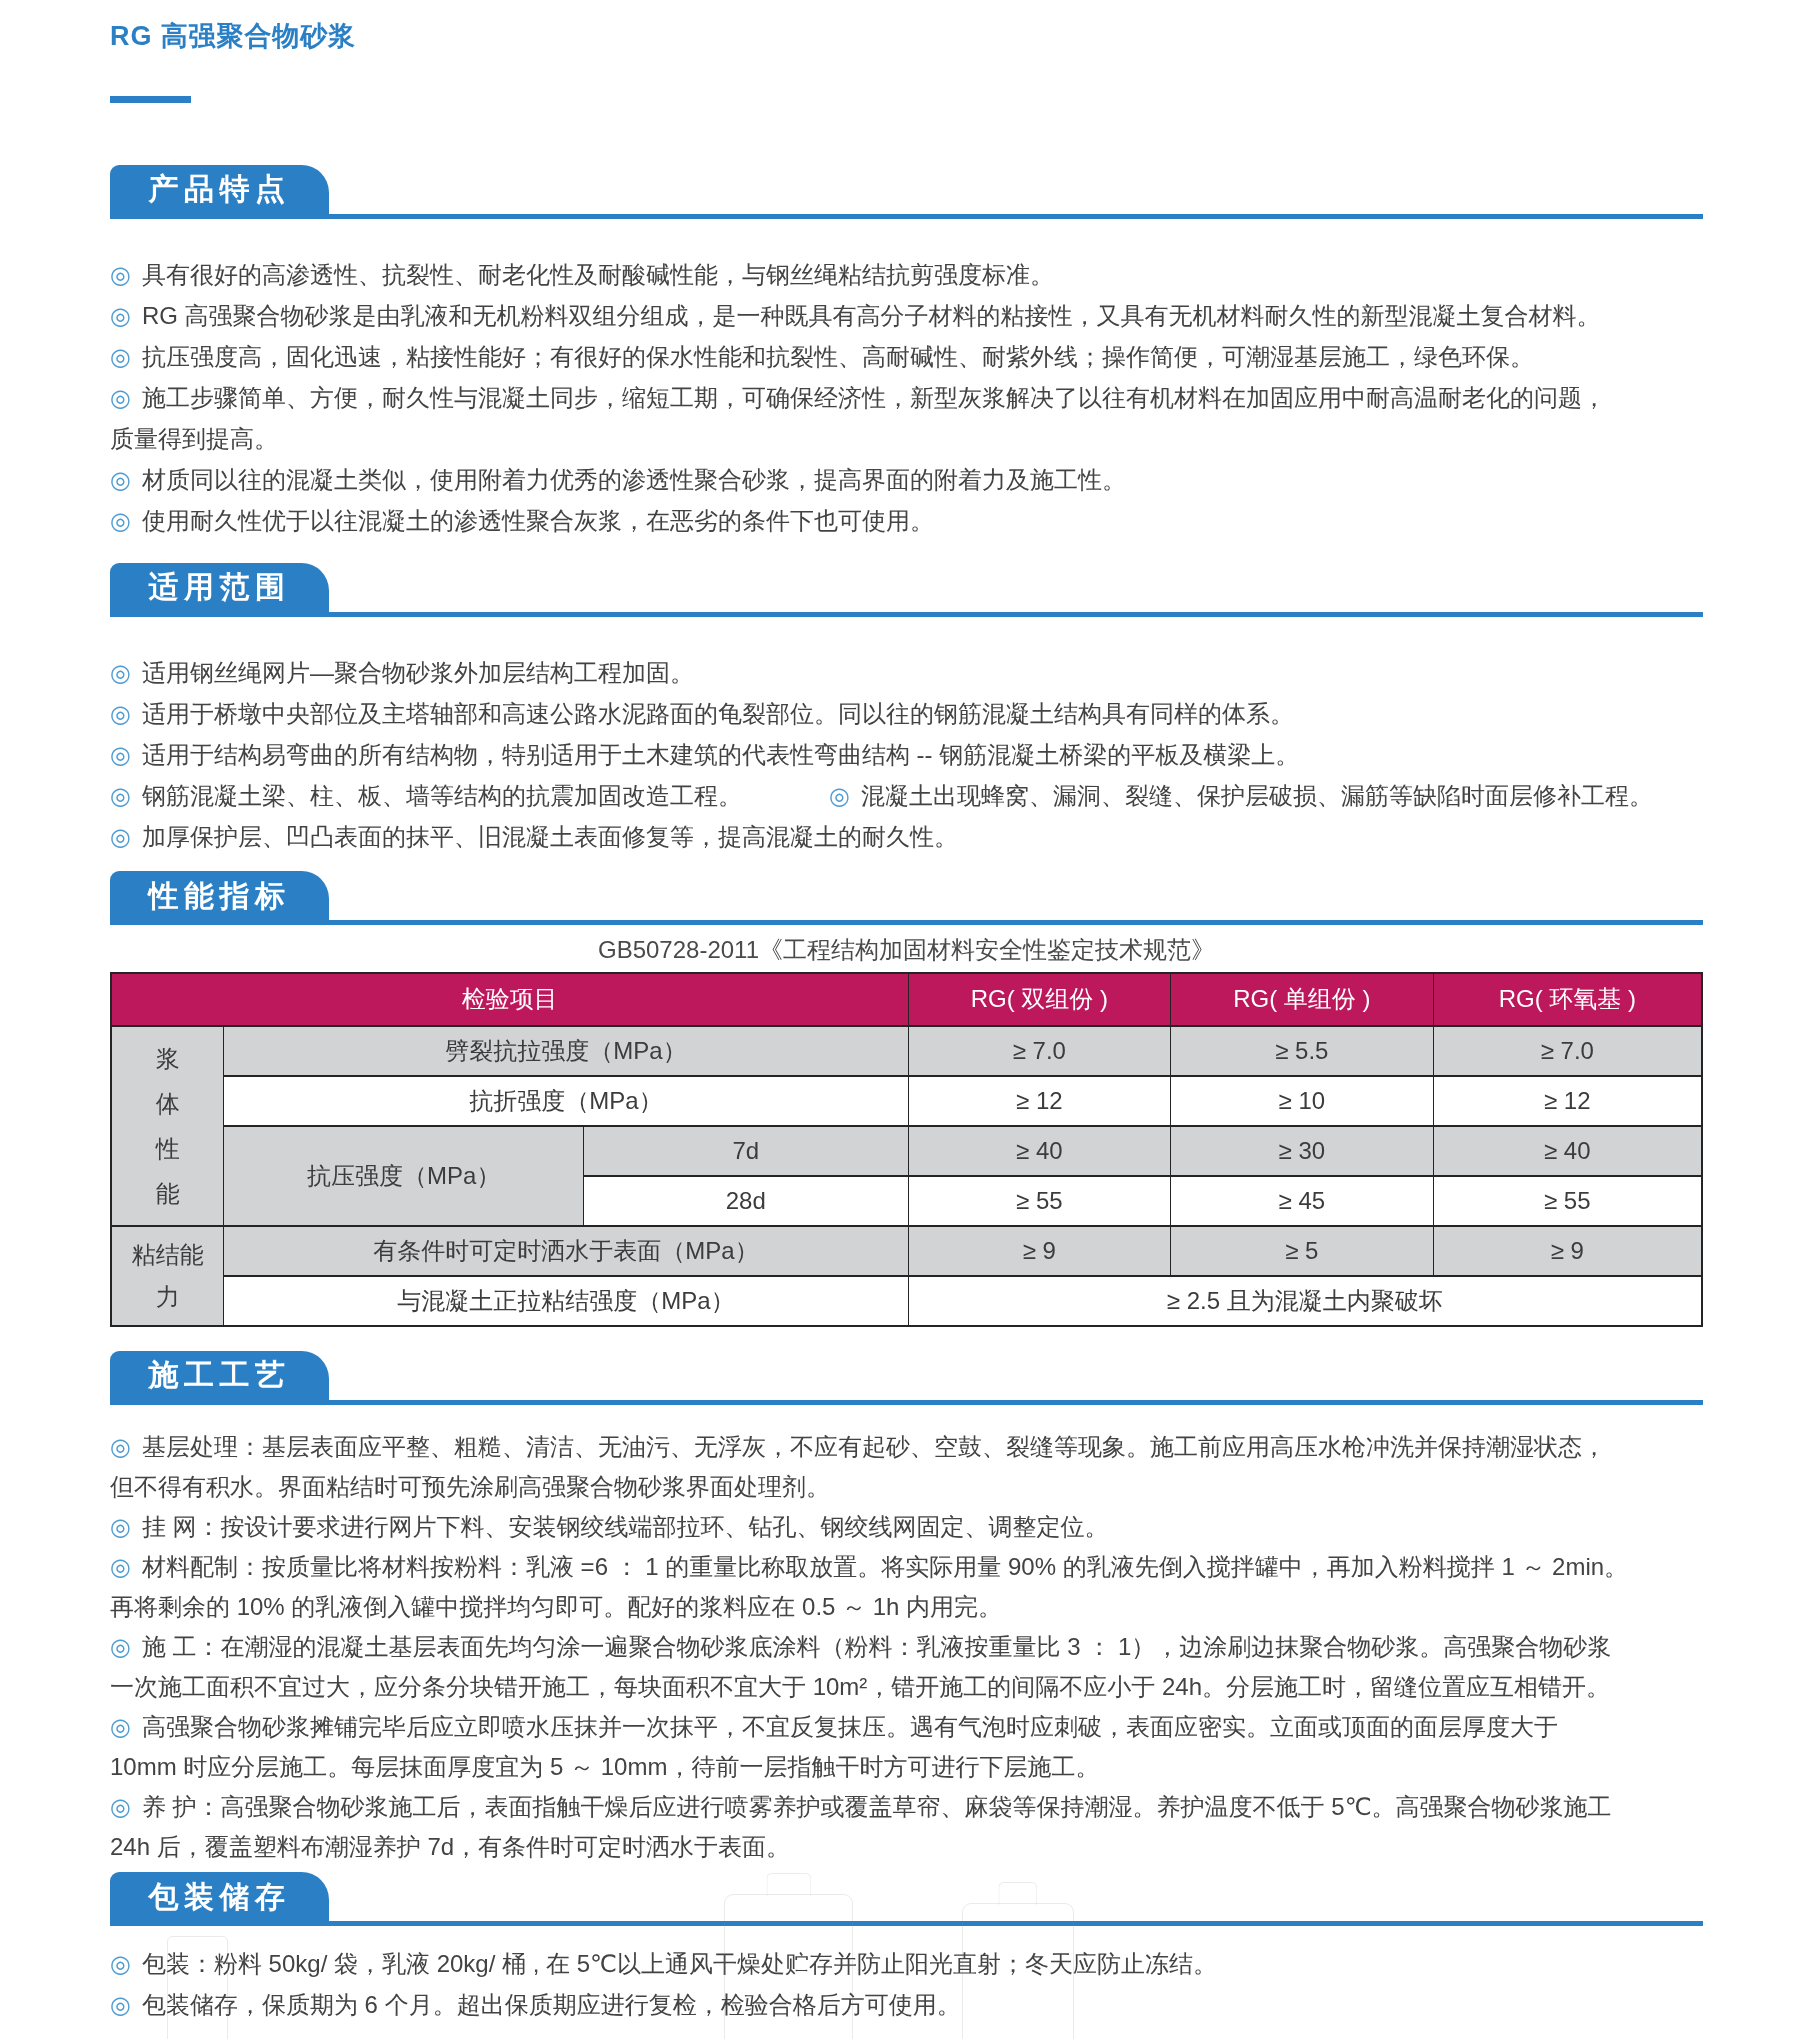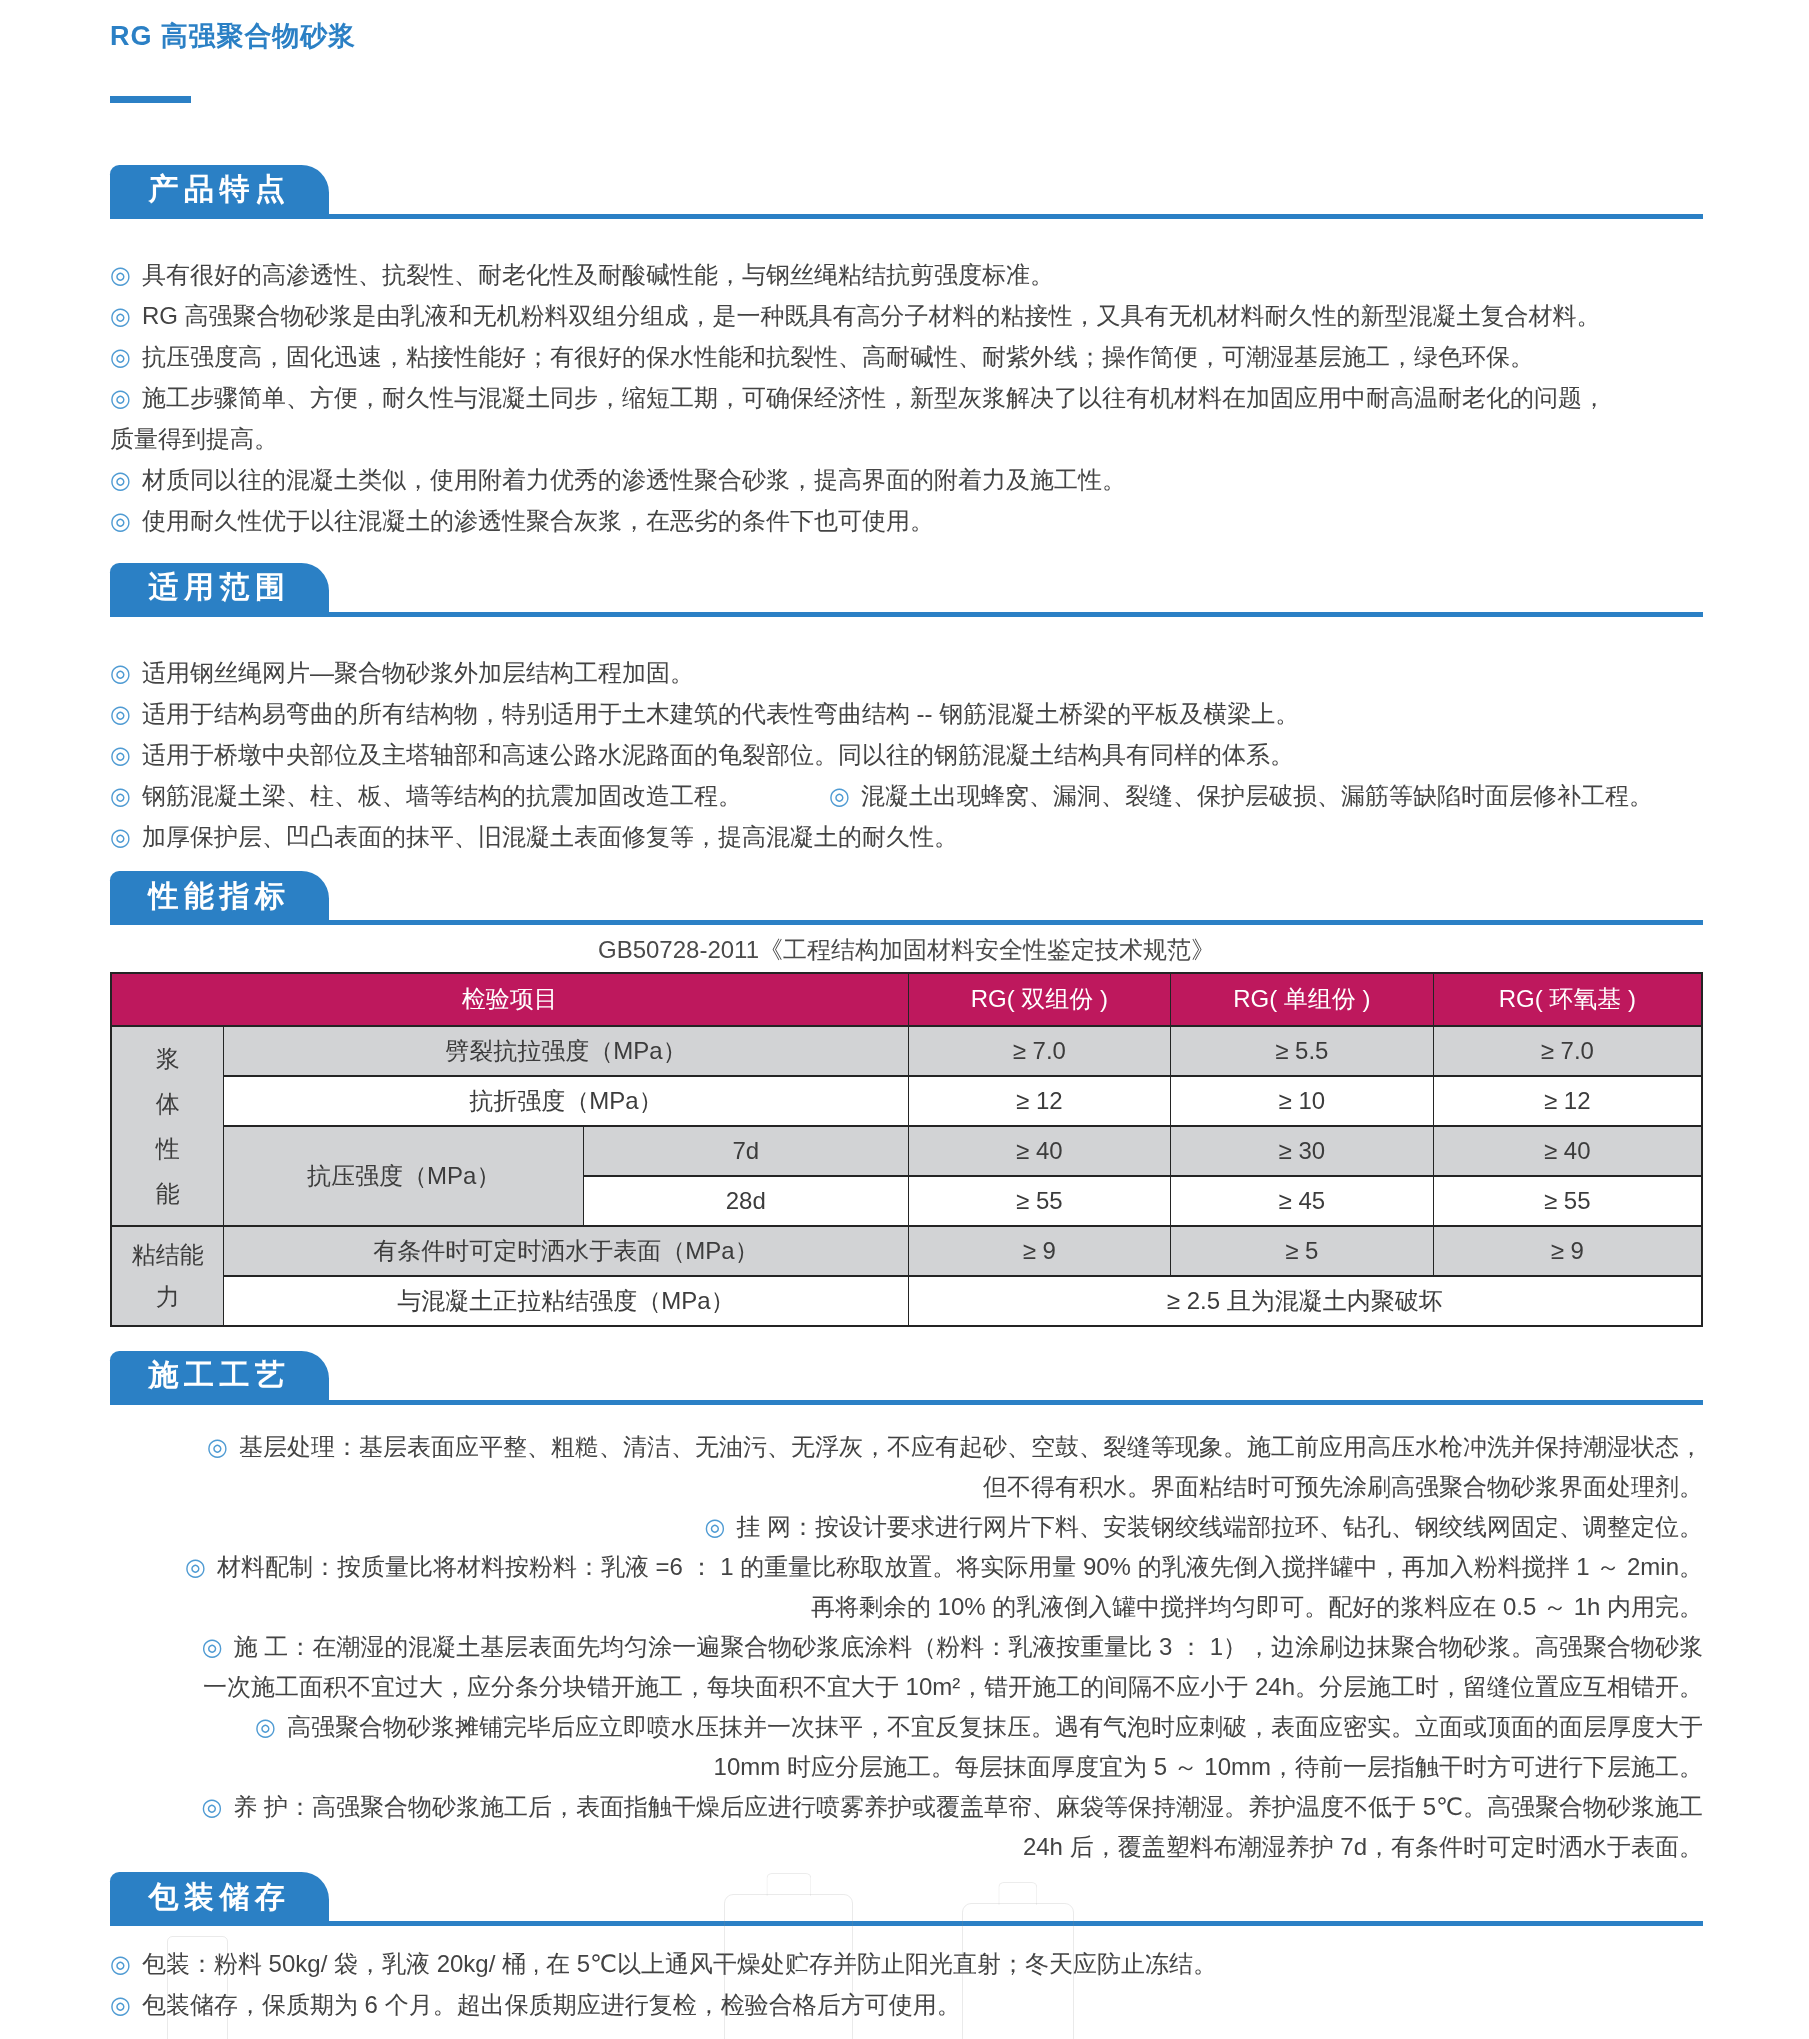--- a/index.html
+++ b/index.html
@@ -34,21 +34,21 @@
   .mark { color:#4f9bd3; margin-right:11px; }
   .mark.second { margin-left:87px; }
 
   #sec-features .sec-head { margin-top:62px; }
   #sec-scope .sec-head    { margin-top:22px; }
   #sec-performance .sec-head { margin-top:14.7px;text-align:right; }
   #sec-process .sec-head  { margin-top:24px; }
   #sec-packaging .sec-head{ margin-top:5.5px; }
 
   #sec-process .bullets { padding-top:22px; }
-  #sec-process .bullet  { line-height:40px;text-align:right; }
+  #sec-process .bullet  { line-height:40px; }
   #sec-packaging .bullets { padding-top:16.5px; }
   #sec-packaging .bullet { line-height:41px; }
 
   
   .table-note { margin-top:8px; text-align:center; font-size:24px; color:#4a4a4a; line-height:33px; }
   table.perf {
     width:100%; margin-top:5.5px; border-collapse:collapse;
     border:2.8px solid #242424; table-layout:fixed;
     font-size:24px; color:#3c3c3c;
   }
@@ -91,22 +91,22 @@
         <p class="bullet"><span class="mark">◎</span><span class="bullet-text">使用耐久性优于以往混凝土的渗透性聚合灰浆，在恶劣的条件下也可使用。</span></p>
       </div>
     </section>
 
     <section id="sec-scope">
       <div class="sec-head">
         <div class="badge">适用范围</div>
       </div>
       <div class="bullets">
         <p class="bullet"><span class="mark">◎</span><span class="bullet-text">适用钢丝绳网片—聚合物砂浆外加层结构工程加固。</span></p>
+        <p class="bullet"><span class="mark">◎</span><span class="bullet-text">适用于桥墩中央部位及主塔轴部和高速公路水泥路面的龟裂部位。同以往的钢筋混凝土结构具有同样的体系。</span></p>
         <p class="bullet"><span class="mark">◎</span><span class="bullet-text">适用于结构易弯曲的所有结构物，特别适用于土木建筑的代表性弯曲结构 -- 钢筋混凝土桥梁的平板及横梁上。</span></p>
-        <p class="bullet"><span class="mark">◎</span><span class="bullet-text">适用于桥墩中央部位及主塔轴部和高速公路水泥路面的龟裂部位。同以往的钢筋混凝土结构具有同样的体系。</span></p>
         <p class="bullet"><span class="mark">◎</span><span class="bullet-text">钢筋混凝土梁、柱、板、墙等结构的抗震加固改造工程。</span><span class="mark second">◎</span><span class="bullet-text">混凝土出现蜂窝、漏洞、裂缝、保护层破损、漏筋等缺陷时面层修补工程。</span></p>
         <p class="bullet"><span class="mark">◎</span><span class="bullet-text">加厚保护层、凹凸表面的抹平、旧混凝土表面修复等，提高混凝土的耐久性。</span></p>
       </div>
     </section>
 
     <section id="sec-performance">
       <div class="sec-head">
         <div class="badge">性能指标</div>
       </div>
       <div class="table-note">GB50728-2011《工程结构加固材料安全性鉴定技术规范》</div>

